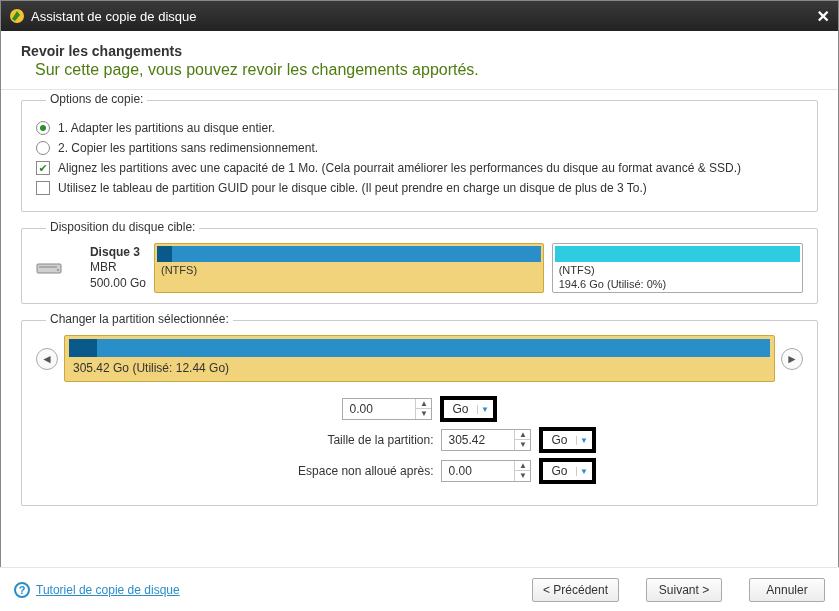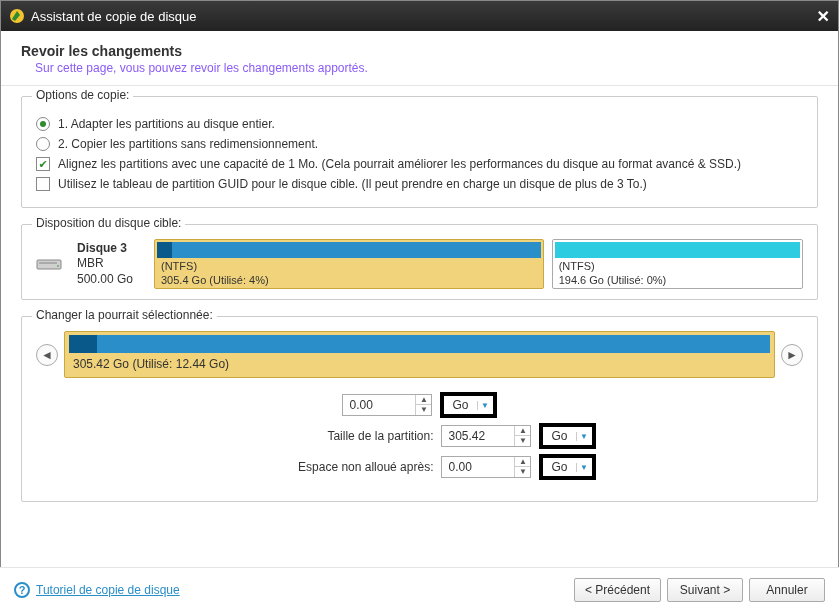--- a/index.html
+++ b/index.html
@@ -25,50 +25,50 @@
   }
   .titlebar-left { display: flex; align-items: center; gap: 6px; }
   .titlebar-title { font-size: 13px; }
   .close-x { font-size: 16px; cursor: pointer; font-weight: bold; }
   .app-icon { width:16px; height:16px; }
   .header {
     padding: 12px 20px 10px 20px;
     border-bottom: 1px solid #e5e5e5;
   }
   .header-title { font-size: 14px; font-weight: bold; margin-bottom: 2px; }
-  .header-sub { font-size: 12px; color: #8b5cf6; margin-left: 14px; }
+  .header-sub { font-size: 16px; color: #4d7c0f; margin-left: 14px; }
   .content { padding: 10px 20px 0 20px; }
   .fieldset {
     border: 1px solid #ccc;
     border-radius: 2px;
     margin-bottom: 16px;
     padding: 14px 14px 10px 14px;
     position: relative;
   }
   .legend {
     position: absolute;
     top: -9px;
-    left: 10px;
+    left: 24px;
     background: #fff;
     padding: 0 4px;
     font-size: 12px;
     color: #333;
   }
   .opt-row { display: flex; align-items: center; gap: 8px; margin: 6px 0; font-size: 12px; }
   .radio, .checkbox {
     width: 14px; height: 14px; border: 1px solid #888; background: #fff;
     display: inline-flex; align-items: center; justify-content: center;
     flex-shrink: 0;
   }
   .radio { border-radius: 50%; }
   .radio.checked .dot { width: 6px; height: 6px; background: #2e8b2e; border-radius: 50%; }
   .checkbox.checked .tick { color: #2e8b2e; font-size: 11px; line-height: 1; }
   
   .disk-row { display: flex; align-items: stretch; gap: 8px; }
-  .disk-info { width: 110px; display:flex; align-items:center; gap:15px; }
+  .disk-info { width: 110px; display:flex; align-items:center; gap:3px;justify-content:space-between; }
   .disk-info-text { line-height: 1.3; }
   .disk-name { font-weight: bold; }
   .disk-icon { width:26px; height:18px; }
   .part-box {
     border: 1px solid #aaa;
     border-radius: 2px;
     padding: 2px;
     display: flex;
     flex-direction: column;
     overflow: hidden;
@@ -136,20 +136,21 @@
   .help-icon { width:16px; height:16px; border:2px solid #2a8ec8; border-radius:50%; color:#2a8ec8; font-size:11px; font-weight:bold; display:flex; align-items:center; justify-content:center; }
   .help-link a { color:#2a8ec8; text-decoration:underline; font-size:12px; }
   .btns { display:flex; gap:6px; }
   .btn {
     min-width:76px; height:24px;
     border:1px solid #aaa; background:linear-gradient(#fdfdfd,#ececec);
     font-size:12px; color:#333;
     display:flex; align-items:center; justify-content:center;
     cursor:pointer; border-radius:2px;
     padding:0 10px;
+    margin-left:21px;
   }
 </style>
 </head>
 <body>
 
 <div class="titlebar">
   <div class="titlebar-left">
     <svg class="app-icon" viewBox="0 0 16 16">
       <circle cx="8" cy="8" r="7" fill="#f4c430"></circle>
       <path d="M3 11 L8 3 L11 7 L6 13 Z" fill="#2e8b2e"></path>
@@ -204,34 +205,33 @@
           <div class="disk-name">Disque 3</div>
           <div>MBR</div>
           <div>500.00 Go</div>
         </div>
       </div>
       <div class="part-box selected" style="flex:61">
         <div class="part-bar">
             <div class="used" style="width:4%"></div>
           </div>
         <div class="part-label">(NTFS)</div>
-        <div class="part-label">305.4 Go (Utilisé: 4%)</div>
       </div>
       <div class="part-box unselected" style="flex:39">
         <div class="part-bar">
             <div class="used" style="width:0%"></div>
           </div>
         <div class="part-label">(NTFS)</div>
         <div class="part-label">194.6 Go (Utilisé: 0%)</div>
       </div>
     </div>
   </div>
 
   <div class="fieldset" style="padding-bottom:16px;">
-    <span class="legend">Changer la pourrait sélectionnée:</span>
+    <span class="legend">Changer la partition sélectionnée:</span>
 
     <div class="sel-container">
       <div class="navbtn">
         <span>◄</span>
       </div>
       <div class="sel-part">
         <div class="sel-bar">
             <div class="used" style="width:4%"></div>
           </div>
         <div class="sel-text">305.42 Go (Utilisé: 12.44 Go)</div>

